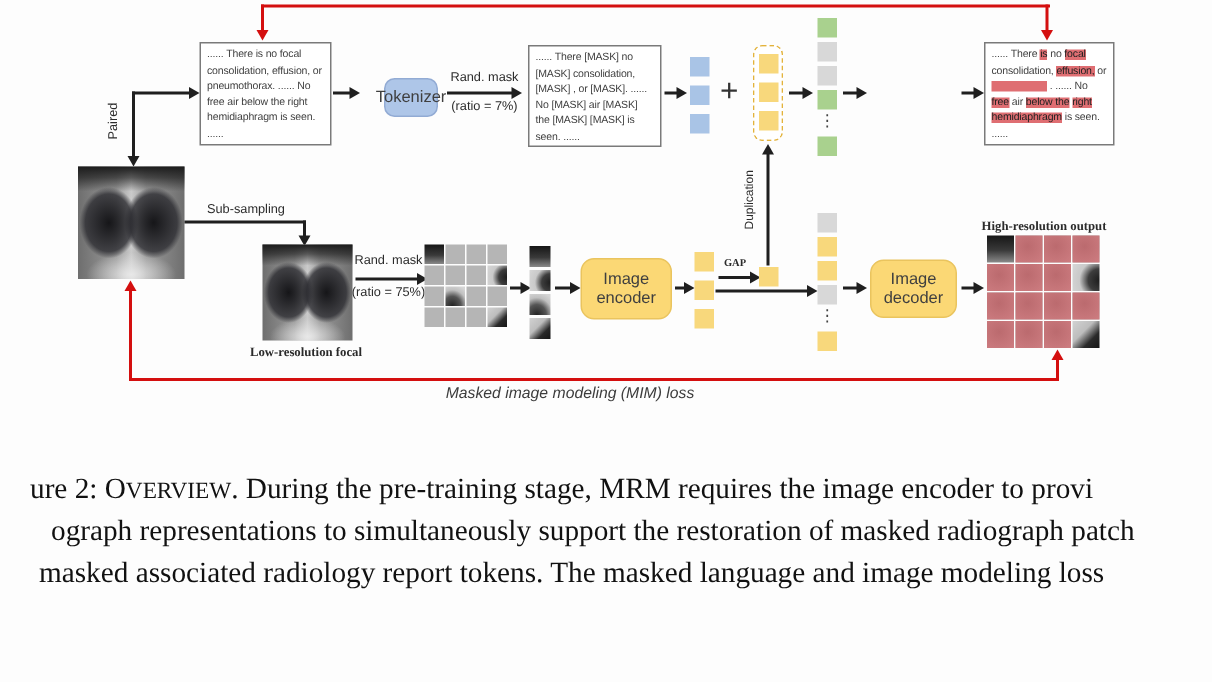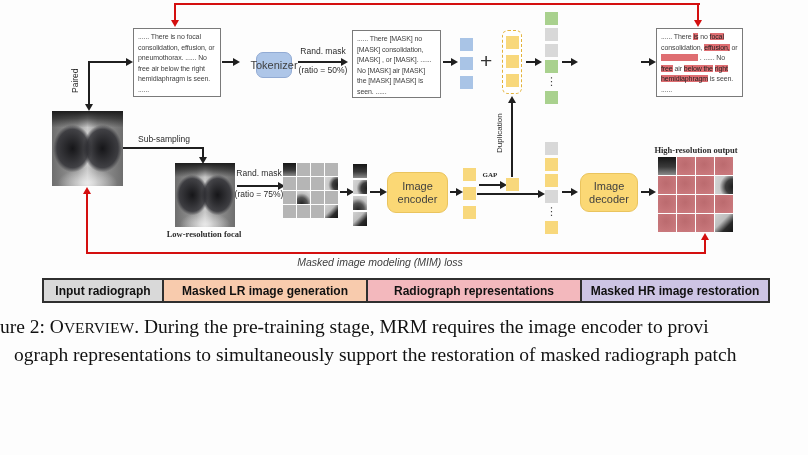--- a/index.html
+++ b/index.html
@@ -65,21 +65,21 @@
   .pr{background:linear-gradient(0deg,rgba(223,104,110,.68),rgba(223,104,110,.68)),
        radial-gradient(85% 85% at 45% 40%,#6f6f6f,#ababab);}
   
   .legend{position:absolute;display:flex;border:2px solid #2f2f2f;box-sizing:border-box;height:25px;}
   .legend .cell{display:flex;align-items:center;justify-content:center;font-weight:bold;font-size:12px;
                 color:#111;box-sizing:border-box;height:100%;}
   .legend .cell+.cell{border-left:2px solid #2f2f2f;}
   
   .caption{position:absolute;left:0;top:308px;width:808px;height:147px;overflow:hidden;
            font-family:"Liberation Serif",serif;color:#111;}
-  .capline{position:absolute;white-space:nowrap;font-size:19.5px;line-height:22px;}
+  .capline{position:absolute;white-space:nowrap;font-size:19.5px;line-height:22px;margin-left:20px;}
   .capline .sc{font-size:15.5px;}
   .capline .b{font-weight:bold;}
   .caption .hl{background:var(--caption-pink,#f4a2a8);padding:1px 6px 2px;}
 </style>
 </head>
 <body>
 
 <div class="stage">
 
   <div class="rl" style="left:174px;top:3px;width:526px;height:2px"></div>
@@ -99,21 +99,21 @@
   <div class="xray" style="left:52px;top:111px;width:71px;height:75px"></div>
 
   <div class="bl" style="left:222px;top:61px;width:12px;height:2px"></div>
   <div class="ah ah-r" style="left:233px;top:58px"></div>
 
   <div class="roundbox blue" style="left:256px;top:52px;width:36px;height:26px;border-radius:7px">Tokenizer</div>
 
   <div class="lbl c" style="left:283px;top:46px;width:80px">Rand. mask</div>
   <div class="bl" style="left:298px;top:61px;width:44px;height:2px"></div>
   <div class="ah ah-r" style="left:341px;top:58px"></div>
-  <div class="lbl c" style="left:283px;top:65px;width:80px">(ratio = 50%)</div>
+  <div class="lbl c" style="left:283px;top:65px;width:80px">(ratio = 7%)</div>
 
   <div class="txtbox" style="left:352px;top:30px;width:89px;height:68px">...... There [MASK] no [MASK] consolidation, [MASK] , or [MASK]. ...... No [MASK] air [MASK] the [MASK] [MASK] is seen. ......</div>
 
   <div class="bl" style="left:443px;top:61px;width:9px;height:2px"></div>
   <div class="ah ah-r" style="left:451px;top:58px"></div>
 
   <div class="tokcol" style="left:460px;top:38px;gap:6px">
       <div class="tok tok-blue"></div>
       <div class="tok tok-blue"></div>
       <div class="tok tok-blue"></div>
@@ -255,25 +255,20 @@
       <div class="cell pc-diag"></div>
     </div>
 
   <div class="rl" style="left:86px;top:193px;width:2px;height:61px"></div>
   <div class="ah ah-u red" style="left:83px;top:187px"></div>
   <div class="rl" style="left:86px;top:252px;width:620px;height:2px"></div>
   <div class="rl" style="left:704px;top:239px;width:2px;height:14px"></div>
   <div class="ah ah-u red" style="left:701px;top:233px"></div>
   <div class="mimlabel" style="left:230px;top:256px;width:300px">Masked image modeling (MIM) loss</div>
 
-  <div class="legend" style="left:42px;top:278px">
-    <div class="cell" style="width: 118px; background: rgb(217, 217, 217);">Input radiograph</div>
-    <div class="cell" style="width: 204px; background: rgb(248, 203, 173);">Masked LR image generation</div>
-    <div class="cell" style="width: 214px; background: rgb(243, 184, 189);">Radiograph representations</div>
-    <div class="cell" style="width: 188px; background: rgb(205, 196, 228);">Masked HR image restoration</div>
-  </div>
 
   <div class="caption">
     <div class="capline" style="left:0;top:8px"><span>ure 2: O</span><span class="sc">VERVIEW</span><span>.  During the pre-training stage, MRM requires the image encoder to provi</span></div>
     <div class="capline" style="left:14px;top:36px">ograph representations to simultaneously support the restoration of masked radiograph patch</div>
+    <div class="capline" style="left:6px;top:64px">masked associated radiology report tokens.  The masked language and image modeling loss</div>
   </div>
 
 </div>
 
 </body></html>

